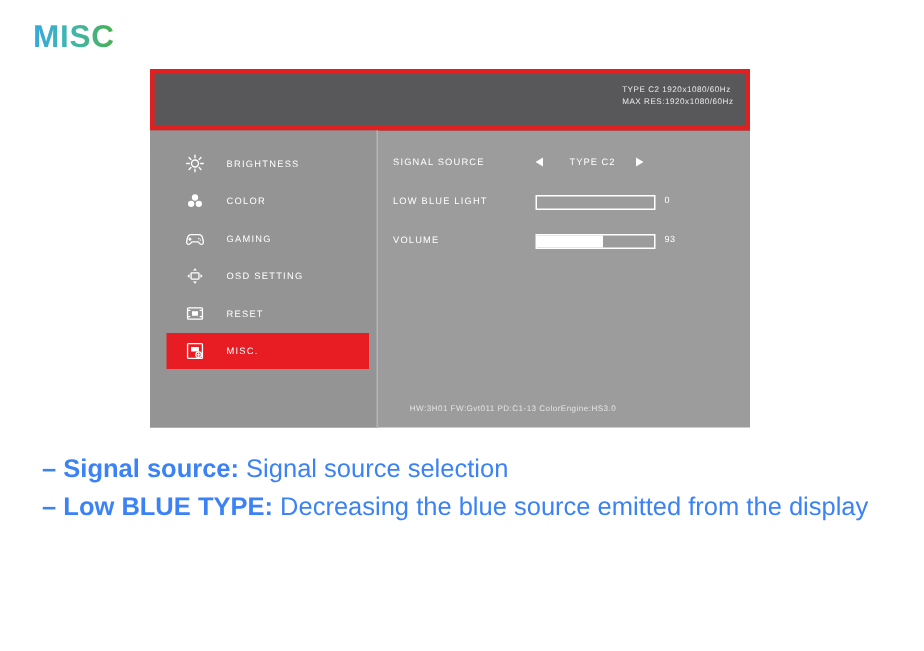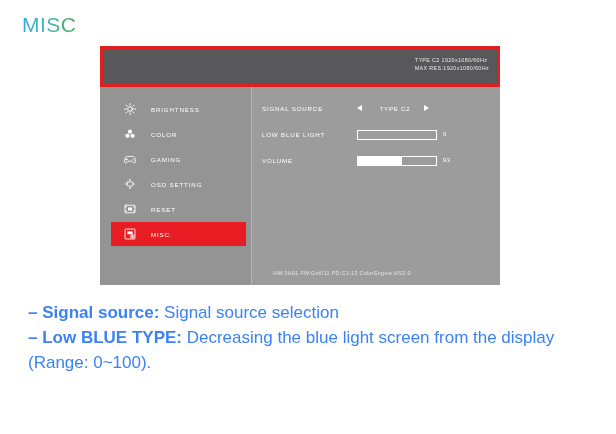--- a/index.html
+++ b/index.html
@@ -9,21 +9,21 @@
     font-family: "Liberation Sans", sans-serif;
     overflow: hidden;
   }
   #root { position: relative; width: 616px; height: 434px; background:#fff; }
 
   
   .section-title {
     position: absolute;
     left: 22px; top: 13px;
     font-size: 21px;
-    font-weight: normal;
+    font-weight: bold;
     letter-spacing: 0.5px;
     background: linear-gradient(90deg, #35a8dd 0%, #3fb7b0 45%, #4aaf4f 100%);
     -webkit-background-clip: text;
     background-clip: text;
     color: transparent;
     -webkit-text-fill-color: transparent;
   }
 
   
   .osd {
@@ -283,20 +283,17 @@
     <div class="osd-footer">HW:3H01  FW:Gvt011  PD:C1-13  ColorEngine:HS3.0</div>
   </div>
 
   <div class="captions">
     <div class="cap-line">
       <span class="cap-dash">–</span>
       <b>Signal source:</b><span> Signal source selection</span>
     </div>
     <div class="cap-line">
       <span class="cap-dash">–</span>
-      <b>Low BLUE TYPE:</b><span> Decreasing the blue light screen from the display</span>
-    </div>
-    <div class="cap-line">
-      <span>(Range: 0~100).</span>
+      <b>Low BLUE TYPE:</b><span> Decreasing the blue source emitted from the display</span>
     </div>
   </div>
 
 </div>
 
 </body></html>

